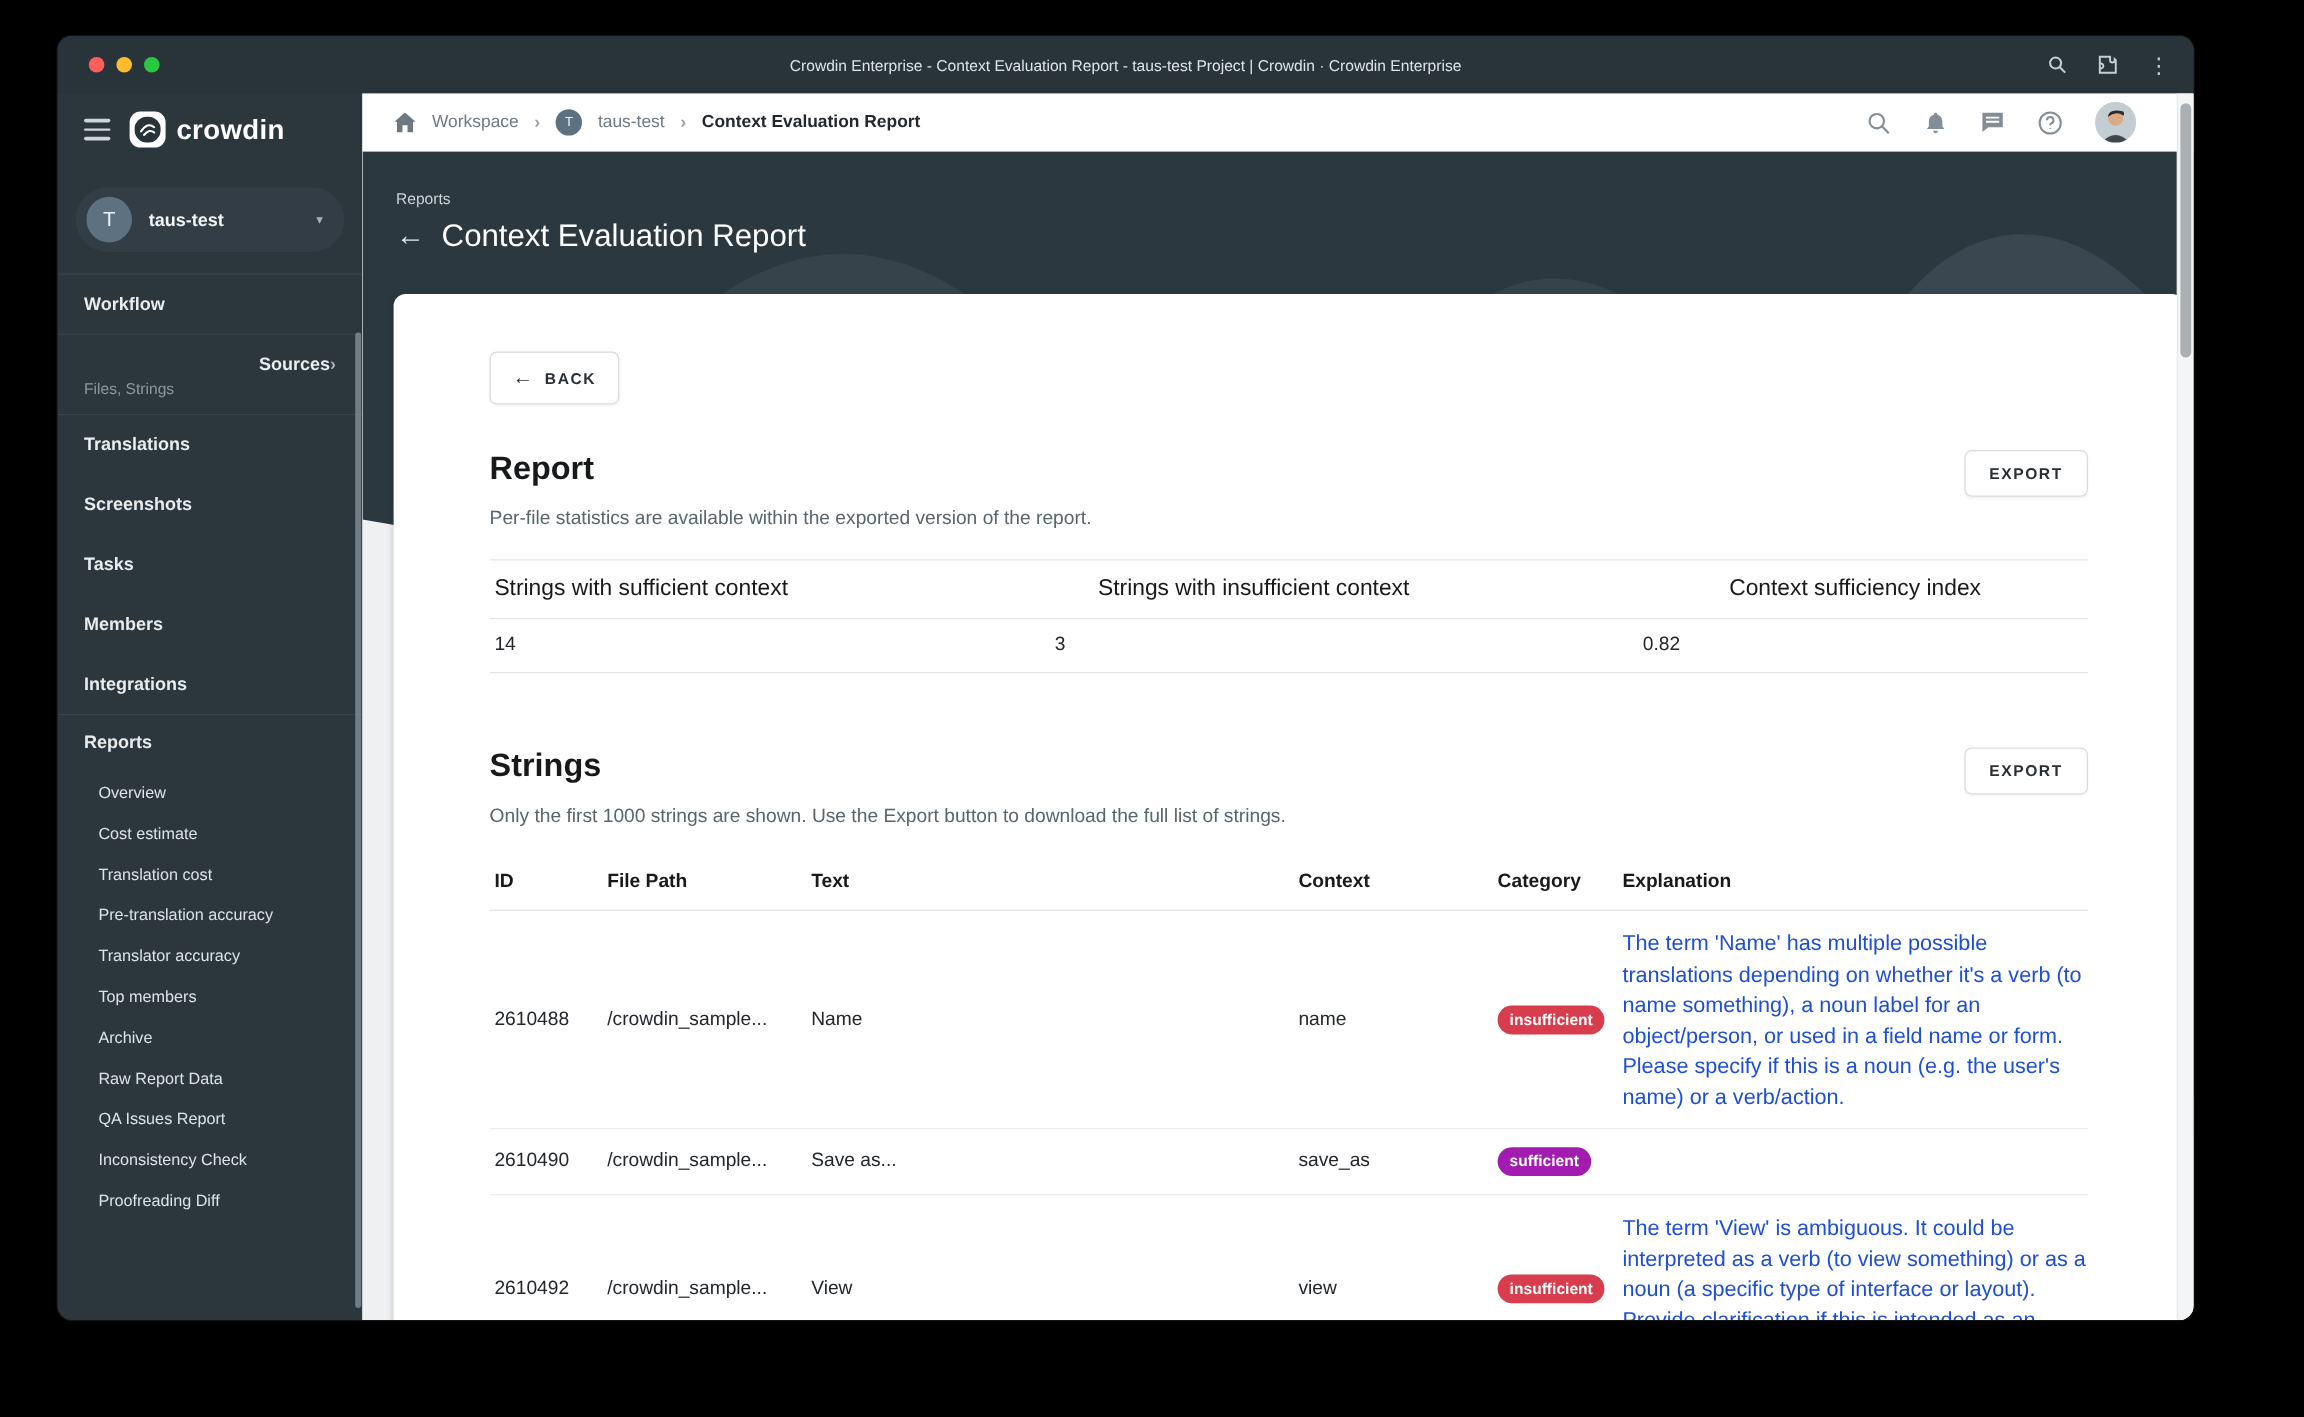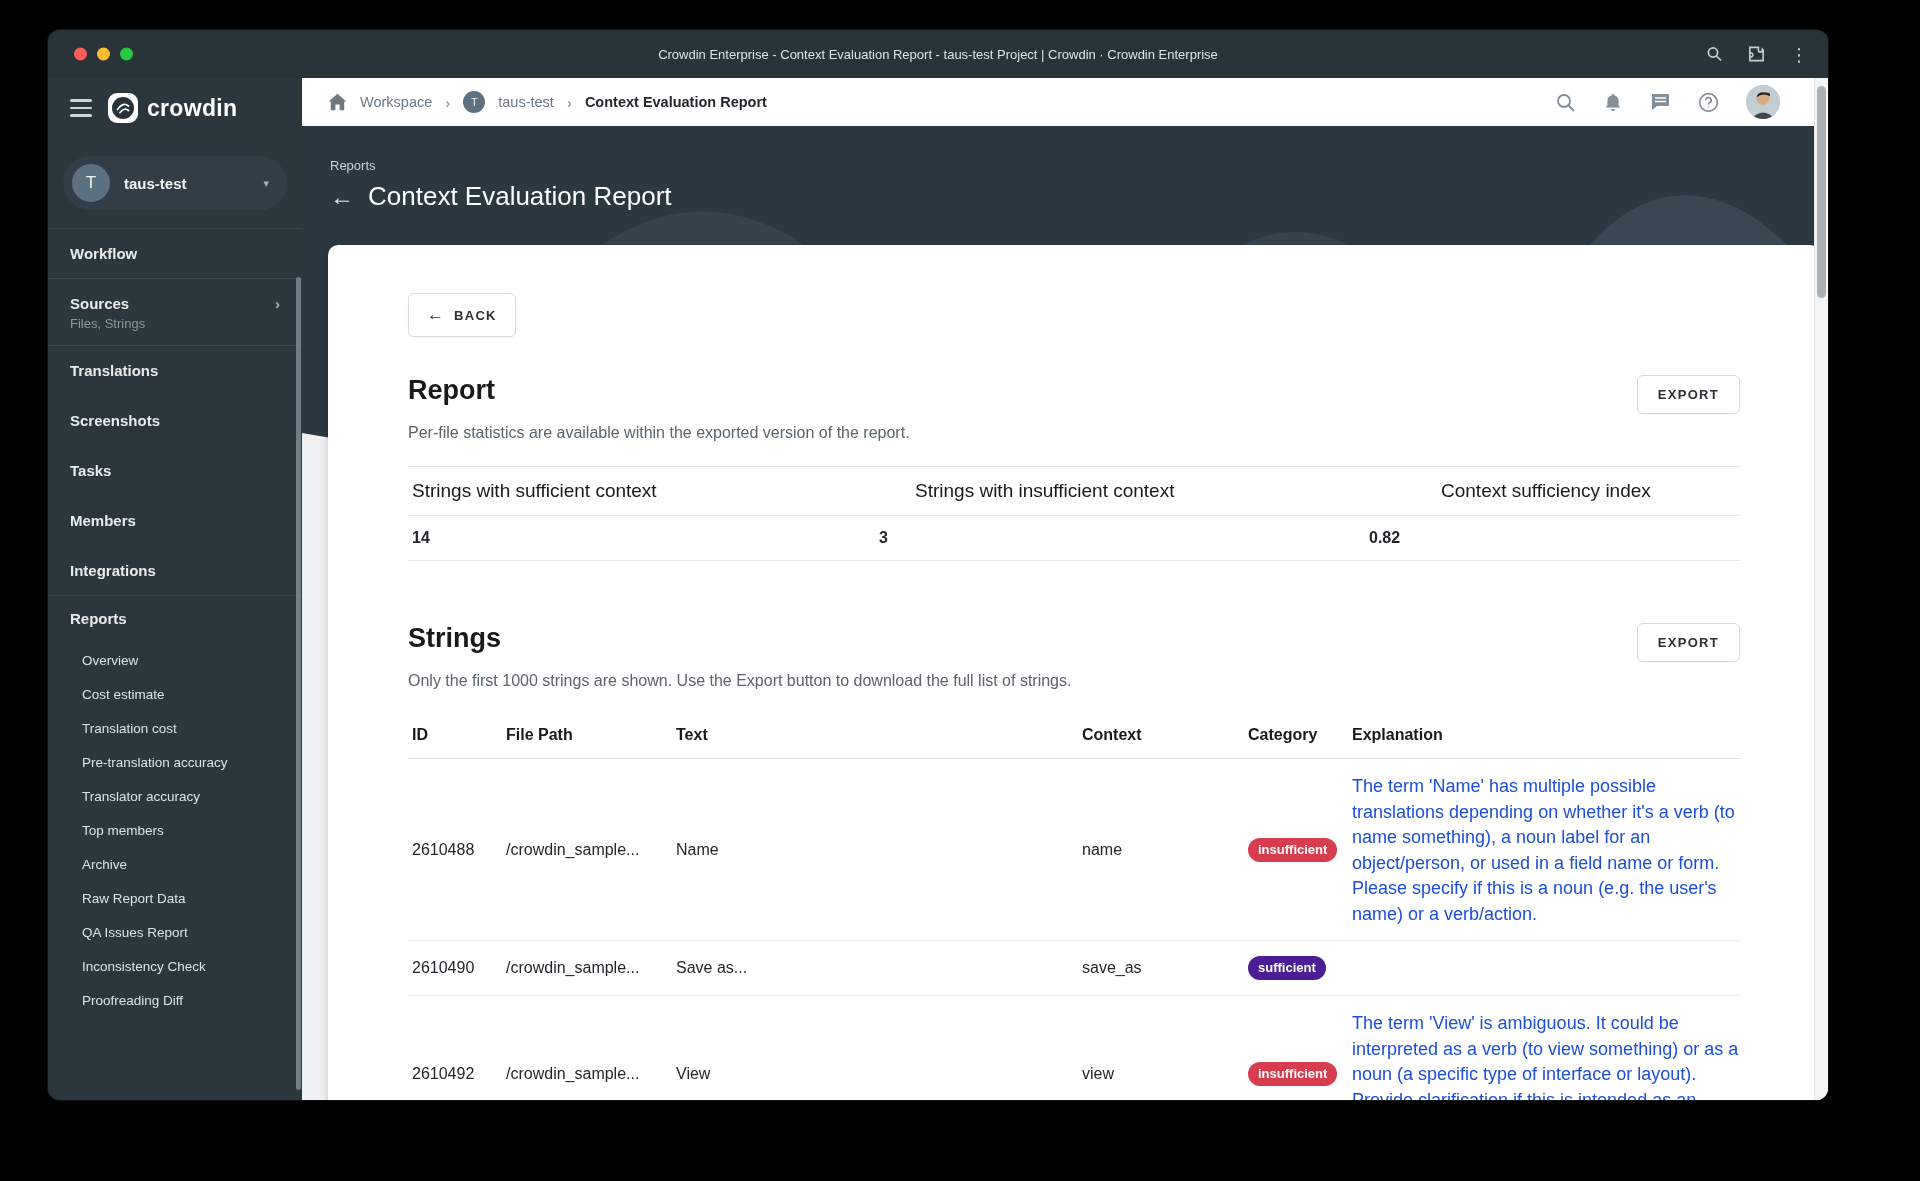--- a/index.html
+++ b/index.html
@@ -39,21 +39,21 @@
               display:flex; align-items:center; gap:14px; padding:0 18px 0 9px; cursor:pointer; }
   .sel-avatar { width:38px; height:38px; border-radius:50%; background:#5e7181;
                 display:flex; align-items:center; justify-content:center;
                 color:#edf2f4; font-size:17px; }
   .sel-name { flex:1; font-weight:bold; font-size:15px; color:#f2f5f6; }
   .sel-caret { color:#aab4ba; font-size:11px; }
 
   .nav { margin-top:18px; }
   .nav-item { height:50px; display:flex; align-items:center; padding:0 22px;
               font-weight:bold; font-size:15px; color:#e8eced; cursor:pointer; }
-  .nav-item .grow { flex:1; }
+  .nav-item .grow { flex:1;text-align:right; }
   .nav-chevron { color:#aab4ba; font-size:15px; font-weight:bold; }
   .hr { border-top:1px solid #39444b; }
   .nav-sub-label { padding:0 22px 14px; margin-top:-12px; font-size:13px; color:#8d979e; }
   .reports-children { padding:2px 0 12px; }
   .child-item { height:34px; display:flex; align-items:center; padding:0 22px 0 34px;
                 font-size:13.5px; color:#dde3e6; cursor:pointer; }
   .side-scroll { position:absolute; right:1px; top:199px; width:5px; height:813px;
                  background:rgba(170,184,193,.55); border-radius:3px; }
 
   
@@ -91,35 +91,35 @@
   .back-btn { margin-top:48px; padding:11px 18px; }
   .back-btn .arr { font-size:17px; letter-spacing:0; }
   .section-head { display:flex; justify-content:space-between; align-items:flex-start; }
   .section-head.report { margin-top:38px; }
   .section-head.strings { margin-top:62px; }
   .h2 { font-size:27px; font-weight:bold; color:#17191b; }
   .export-btn { padding:11px 20px; }
   .section-desc { margin-top:10px; font-size:16px; color:#5a646b; }
 
   .stats { margin-top:24px; border-top:1px solid #e3e6e8; }
-  .stats-row { display:grid; grid-template-columns:467px 490px 1fr; padding:13px 4px;font-weight:bold; }
+  .stats-row { display:grid; grid-template-columns:467px 490px 1fr; padding:13px 4px; }
   .stats-row.head { border-bottom:1px solid #e3e6e8; font-weight:normal; font-size:19px; color:#17191b;gap:36px; }
   .stats-row.vals { border-bottom:1px solid #e3e6e8; font-size:16px; color:#22262a; }
 
   .stable { margin-top:22px; }
   .srow { display:grid; grid-template-columns:94px 170px 406px 166px 104px 1fr;
           padding-left:4px; align-items:center; font-size:16px; color:#22262a; }
   .srow.head { padding-top:14px; padding-bottom:14px; border-bottom:1px solid #dfe2e4;
                font-weight:bold; color:#17191b; }
   .srow.body { border-bottom:1px solid #ececee; min-height:55px; }
   .exp { font-size:18px; line-height:25.5px; color:#1d4ed8; padding:15px 0 13px; }
   .badge { display:inline-block; padding:4px 10px 5px; border-radius:13px;
            color:#fff; font-size:13px; font-weight:bold; }
   .badge--red { background:#d73d4d; }
-  .badge--green { background:#4c1d95; }
+  .badge--green { background:#a21caf; }
 
   .page-scrollbar { position:absolute; top:0; right:0; bottom:0; width:14px;
                     background:#f4f5f6; border-left:1px solid #e7e9ea; z-index:4; }
   .page-scroll-thumb { position:absolute; top:8px; right:2px; width:9px; height:212px;
                        background:#aab0b4; border-radius:5px; }
 
   svg.ic { display:block; }
 </style>
 </head>
 <body>

